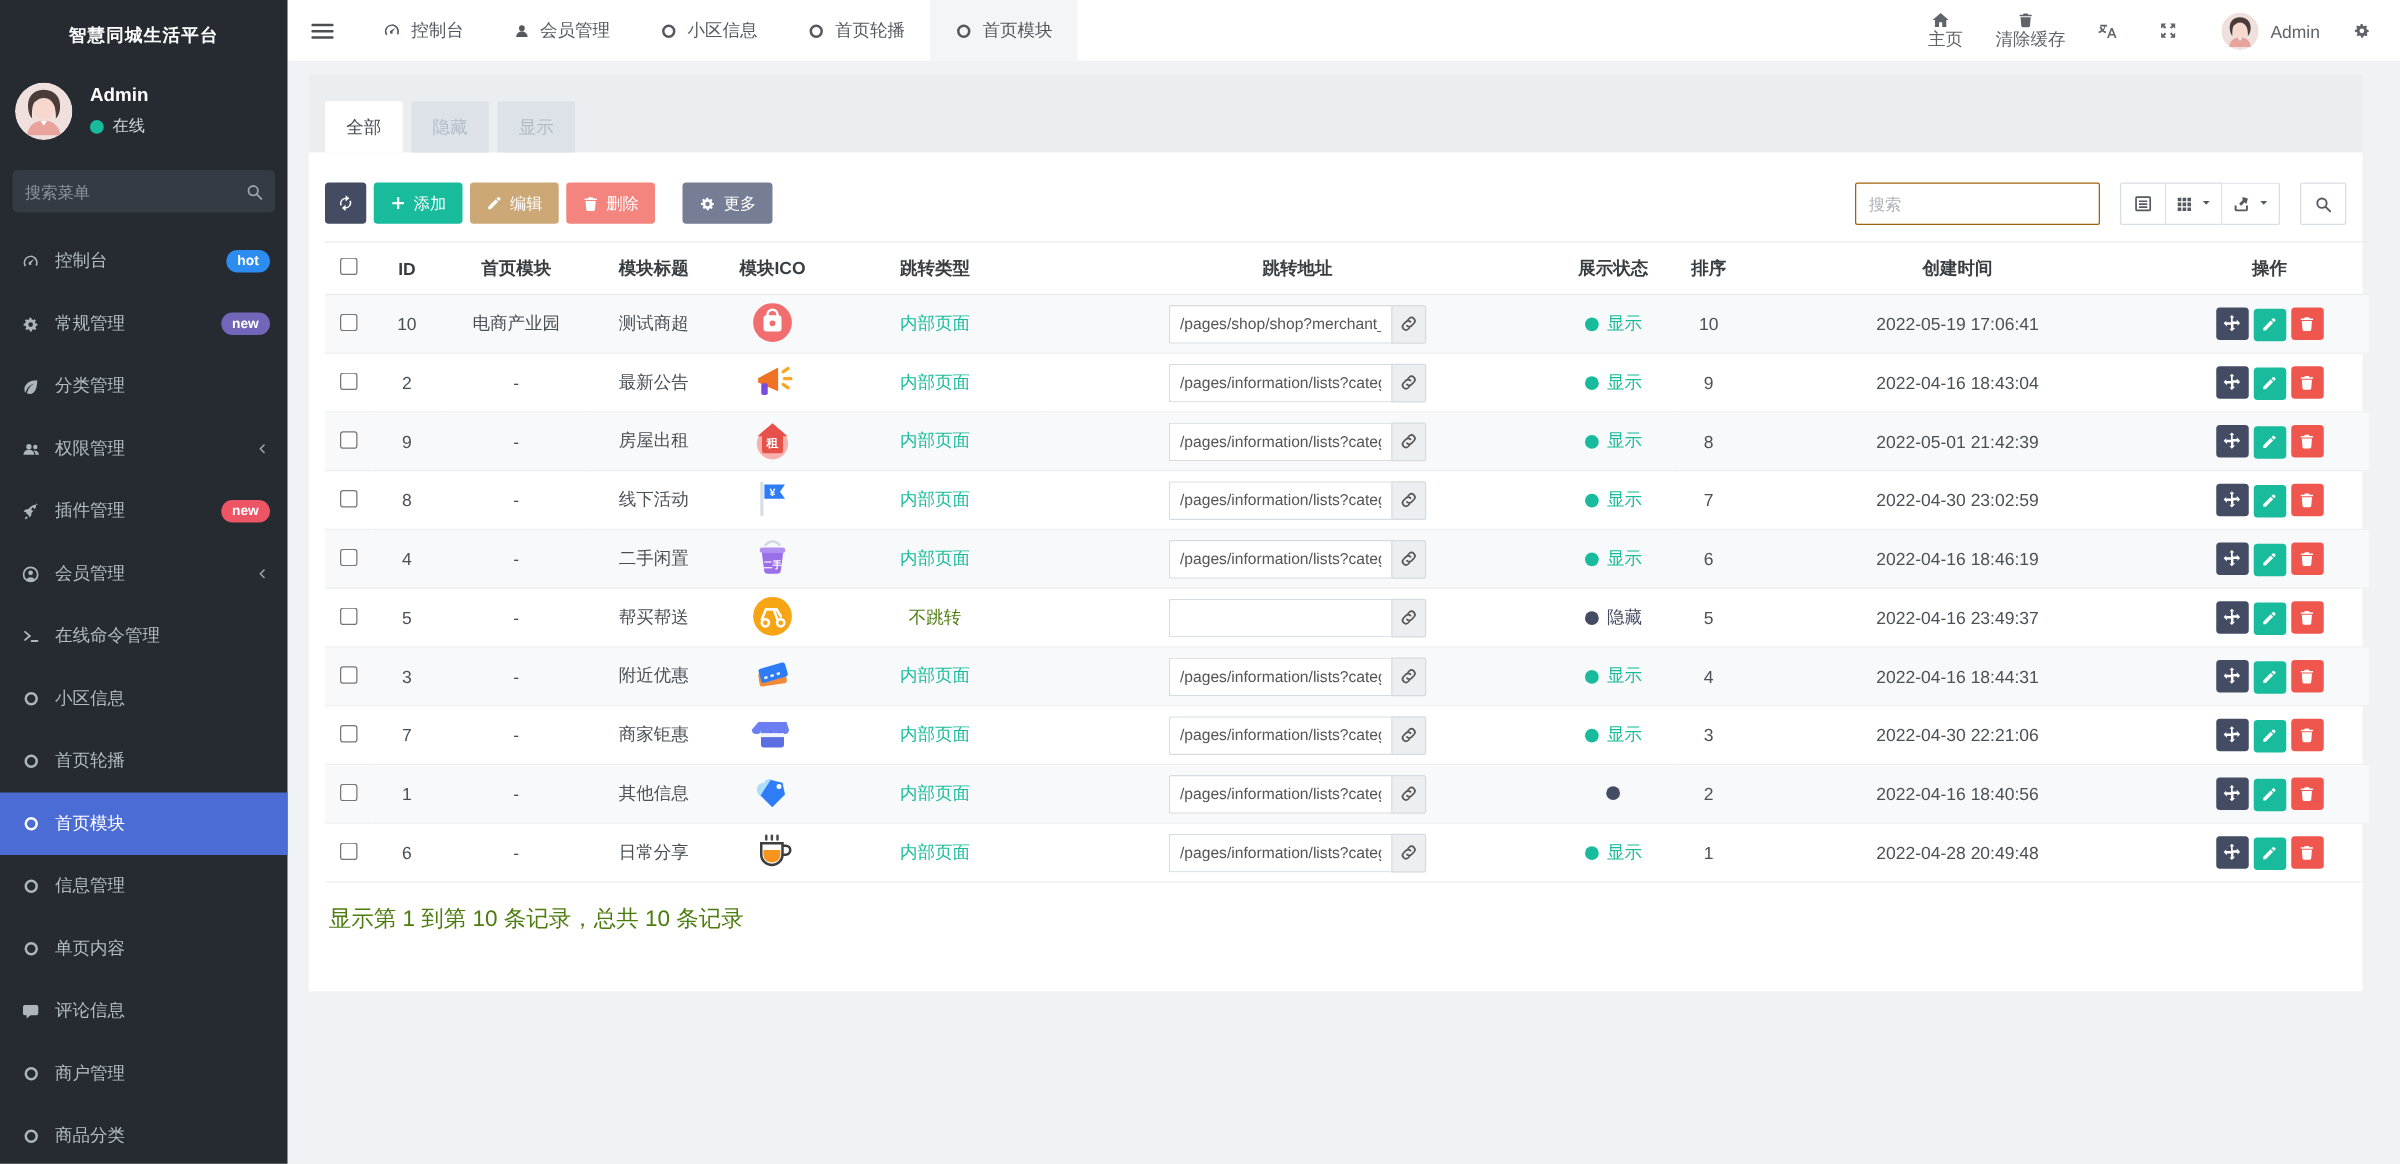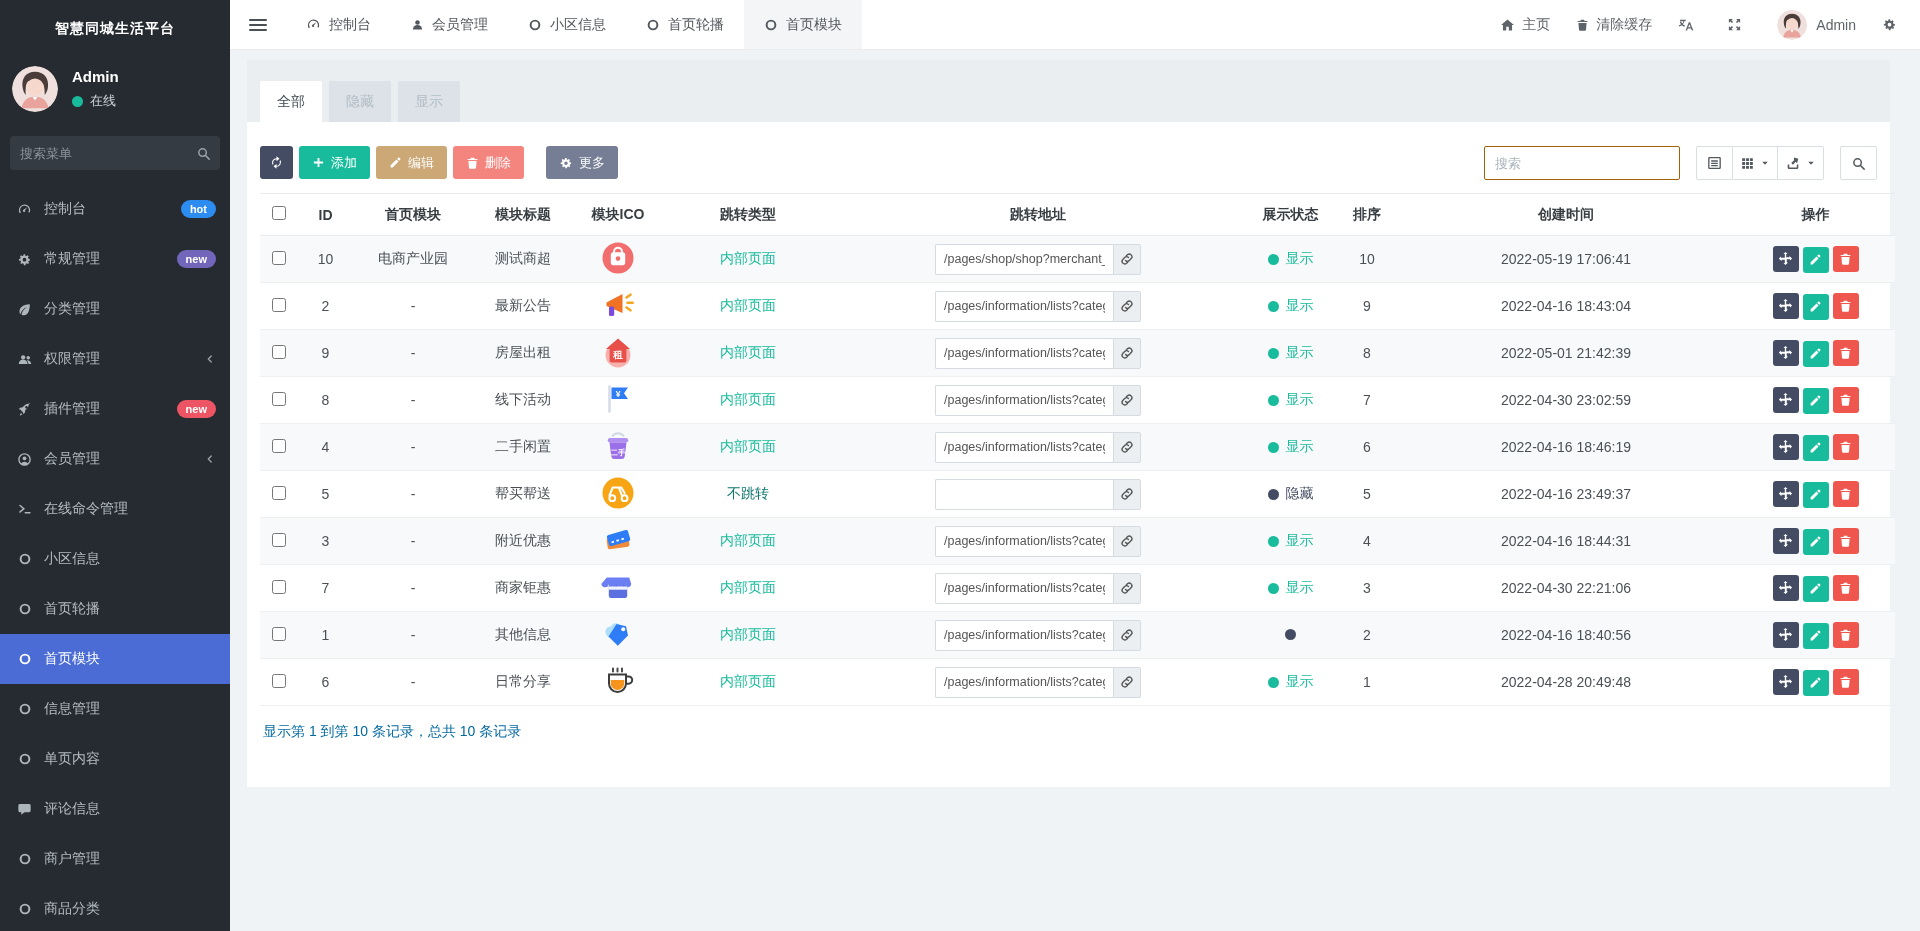--- a/index.html
+++ b/index.html
@@ -38,21 +38,21 @@
   .main { margin-left:230px; }
   .navbar { height:50px; background:#fff; border-bottom:1px solid #ececec;
     display:flex; align-items:stretch; }
   .hamburger { display:flex; align-items:center; padding:0 19px; color:#4a4f54; cursor:pointer; }
   .nav-tabs { display:flex; }
   .nav-tab { display:flex; align-items:center; padding:0 20px; font-size:14px; color:#54585e;
     cursor:pointer; }
   .nav-tab .icn { margin-right:8px; color:#54585e; }
   .nav-tab.active { background:#f4f5f6; }
   .nav-right { margin-left:auto; display:flex; align-items:center; padding-right:16px; color:#5f646a; }
-  .nav-right .nav-link { display:flex; align-items:center; font-size:14px; margin-left:26px; cursor:pointer; }
+  .nav-right .nav-link { display:flex; align-items:center; font-size:14px; margin-left:26px; cursor:pointer;flex-direction:column; }
   .nav-right .nav-link .icn { margin-right:7px; }
   .nav-avatar { width:30px; height:30px; border-radius:50%; overflow:hidden; margin-left:28px; }
   .nav-user { font-size:14px; margin-left:9px; cursor:pointer; }
 
   
   .content { padding:10px 30px 0 17px; }
   .panel-heading { background:#ebeef1; padding:21px 12px 0 13px; }
   .ftab { display:inline-block; height:41px; line-height:41px; padding:0 17px; font-size:14px;
     background:#dce2e8; color:#b2bcc5; margin-right:7px; border-radius:2px 2px 0 0; cursor:pointer; }
   .ftab.active { background:#fff; color:#404a52; }
@@ -84,37 +84,37 @@
   .vbtn.solo { margin-left:16px; border-radius:2px; }
 
   
   table { width:100%; border-collapse:collapse; margin-top:13px; table-layout:fixed; }
   th { height:42px; font-size:14px; color:#373d41; font-weight:bold; text-align:center;
     border-top:1px solid #e8ecef; border-bottom:1px solid #e8ecef; cursor:pointer; }
   td { height:47px; font-size:14px; color:#4a5056; text-align:center; border-bottom:1px solid #edf0f2; }
   tbody tr:nth-child(odd) { background:#f8f9fa; }
   input[type=checkbox] { width:14px; height:14px; cursor:pointer; }
   .jt-link { color:#18bc9c; }
-  .jt-plain { color:#0f766e; }
+  .jt-plain { color:#4d7c0f; }
   .url-group { display:inline-flex; vertical-align:middle; }
   .url-input { width:178px; height:31px; border:1px solid #d5dbe0; border-right:none;
     border-radius:2px 0 0 2px; background:#fff; padding:0 8px; font-size:12.5px; color:#555;
     outline:none; font-family:inherit; }
   .url-btn { width:28px; height:31px; border:1px solid #d5dbe0; background:#eceff1;
     border-radius:0 2px 2px 0; color:#555; display:inline-flex; align-items:center;
     justify-content:center; cursor:pointer; }
   .status { display:inline-flex; align-items:center; }
   .status .dot { width:11px; height:11px; border-radius:50%; margin-right:7px; }
   .status.show { color:#18bc9c; } .status.show .dot { background:#18bc9c; }
   .status.hide { color:#444c63; } .status.hide .dot { background:#444c63; }
   .act-btn { width:26px; height:26px; border:none; border-radius:3px; color:#fff;
     display:inline-flex; align-items:center; justify-content:center; cursor:pointer; margin:0 2px; }
   .act-move { background:#444c63; } .act-edit { background:#18bc9c; } .act-del { background:#ef564d; }
 
-  .table-footer { margin:17px 0 0 3px; font-size:14px; color:#0369a1; }
+  .table-footer { margin:17px 0 0 3px; font-size:18px; color:#4d7c0f; }
   .mico { width:36px; height:36px; margin:0 auto; }
 </style>
 </head>
 <body>
 
 <div class="sidebar">
   <div class="logo">智慧同城生活平台</div>
   <div class="user-block">
     <span class="user-avatar" id="side-avatar"><svg width="100%" height="100%" viewBox="0 0 36 36">
           <circle cx="18" cy="18" r="18" fill="#efe0dd"></circle>

